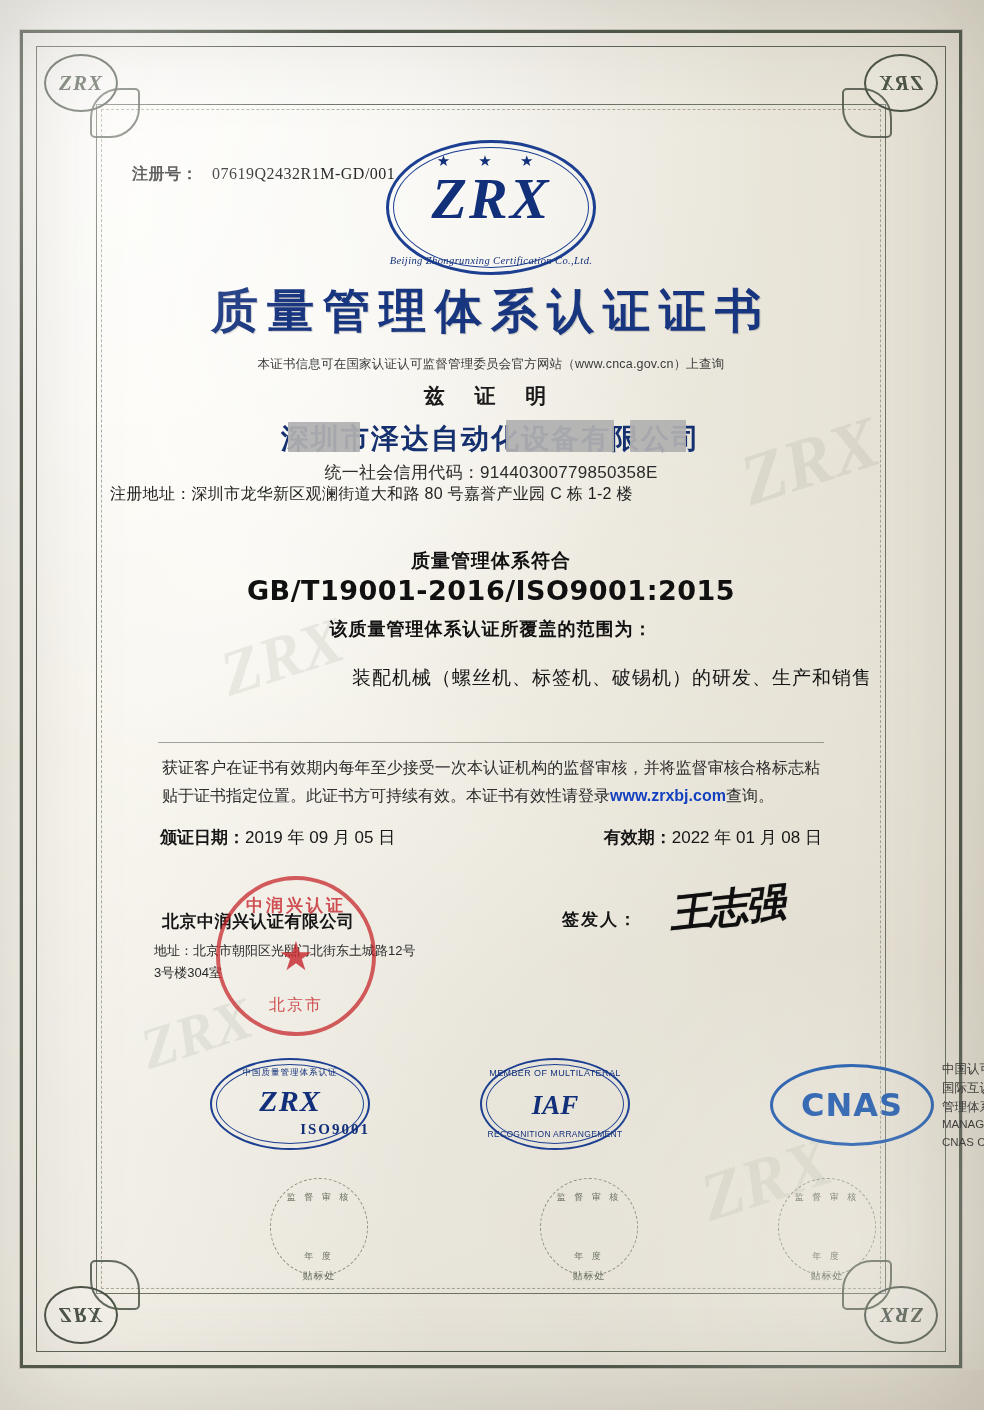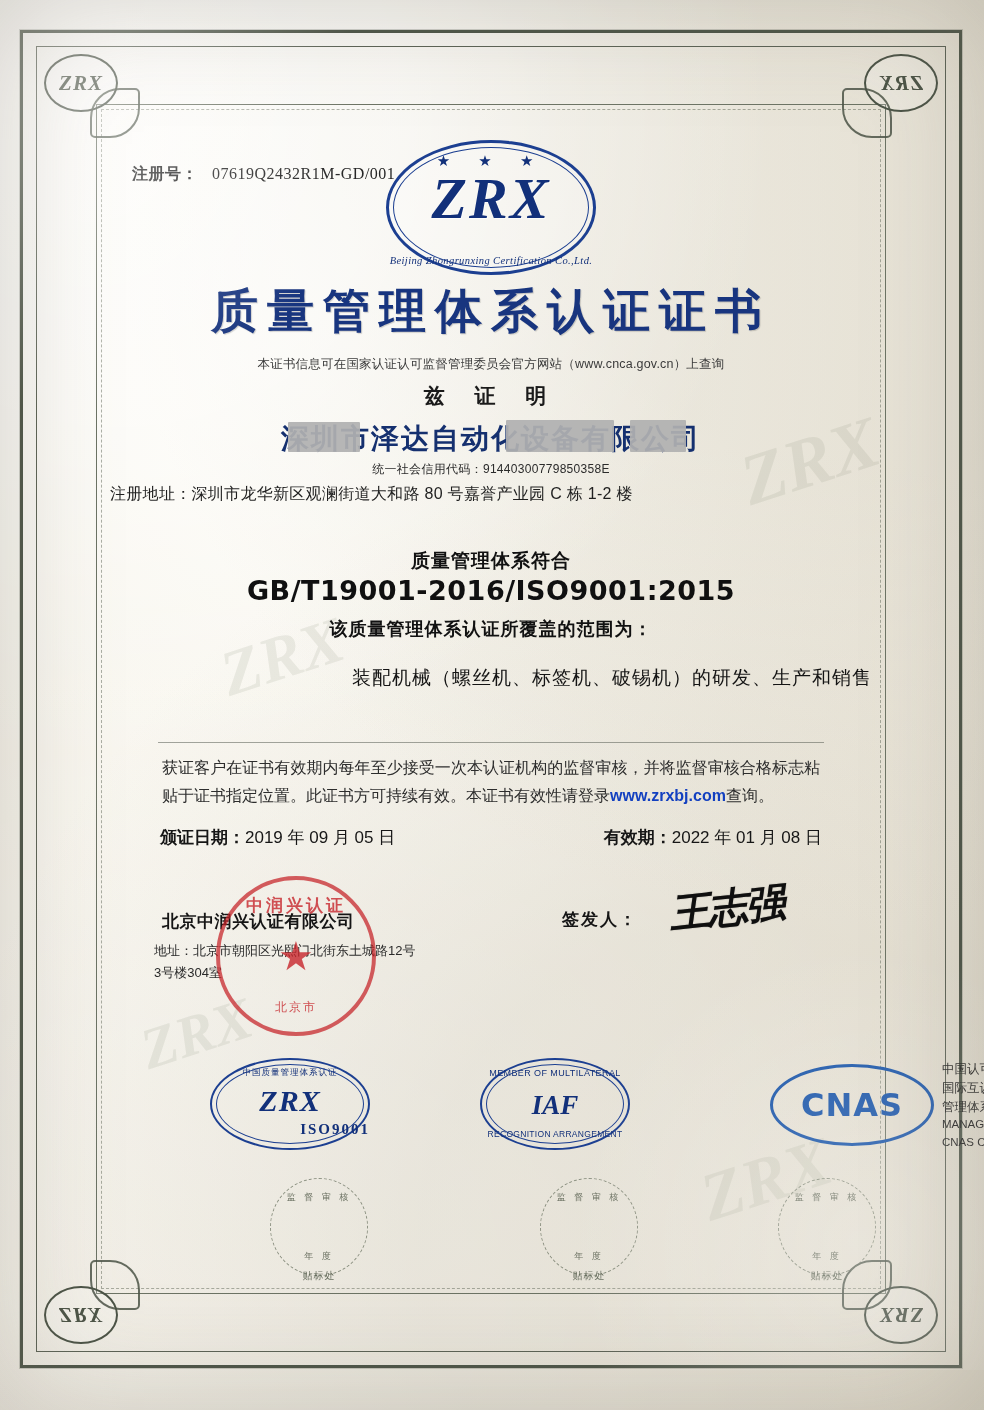--- a/index.html
+++ b/index.html
@@ -226,21 +226,21 @@
     border-radius: 1px;
   }
   .r1 { left: 178px; top: 302px; width: 72px; height: 30px; }
   .r2 { left: 396px; top: 300px; width: 108px; height: 32px; }
   .r3 { left: 520px; top: 300px; width: 56px; height: 32px; }
 
   .credit-code {
     position: absolute;
     left: 0; right: 0; top: 341px;
     text-align: center;
-    font-size: 12px;
+    font-size: 17px;
     color: #2b2b2b;
     letter-spacing: .3px;
   }
   .addr {
     position: absolute;
     left: 0; right: 0;
     text-align: left;
     font-size: 16px;
     color: #1f1f1f;
     letter-spacing: .3px;
@@ -374,21 +374,21 @@
     left: 0; right: 0; top: 14px;
     text-align: center;
     font-size: 17px;
     font-weight: bold;
     letter-spacing: 3px;
   }
   .seal .arc-bottom {
     position: absolute;
     left: 0; right: 0; bottom: 16px;
     text-align: center;
-    font-size: 12px;
+    font-size: 16px;
     letter-spacing: 2px;
   }
 
   
   .logos-row {
     position: absolute;
     left: 40px; right: 20px; top: 930px;
     height: 112px;
   }
   .zrx-iso {

